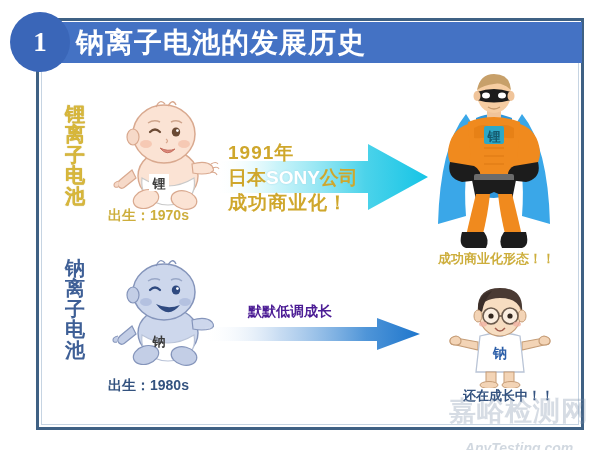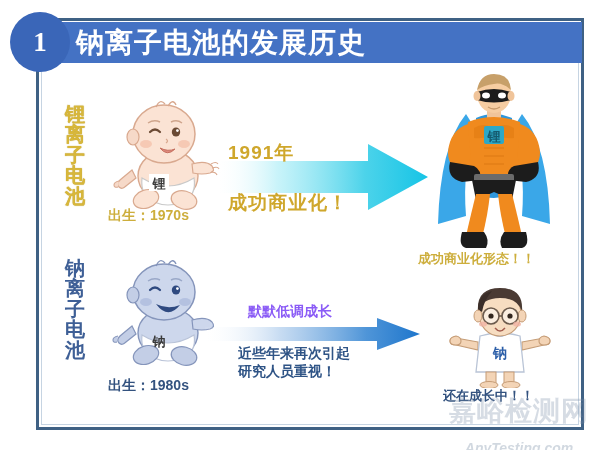--- a/index.html
+++ b/index.html
@@ -117,41 +117,42 @@
   }
   .birth-li { left: 108px; top: 207px; color: #cdae3c; }
   .birth-na { left: 108px; top: 377px; color: #33527f; }
 
   
   .rcaption {
     position: absolute;
     font-size: 13px;
     font-weight: bold;
     white-space: nowrap;
+    margin-left: 20px;
   }
   .rcap-hero { left: 418px; top: 250px; color: #cdae3c; }
   .rcap-boy  { left: 443px; top: 387px; color: #33527f; text-align: center; }
 
   
   .arrow-wrap { position: absolute; }
   .arrow-top { left: 218px; top: 142px; width: 210px; height: 70px; }
   .arrow-bot { left: 205px; top: 318px; width: 215px; height: 32px; }
 
   .arrow-text {
     position: absolute;
     text-align: left;
     white-space: nowrap;
     font-weight: bold;
   }
   .at-line1 { left: 228px; top: 140px; width: 170px; font-size: 19px; color: #cfa72c; letter-spacing: 1px; }
   .at-line2 { left: 228px; top: 165px; width: 180px; font-size: 19px; color: #cfa72c; letter-spacing: 0px; }
   .at-line2 .sony { color: #ffffff; text-shadow: 0 0 2px #9fd8e8; font-family: "Liberation Sans", sans-serif; }
   .at-line3 { left: 228px; top: 190px; width: 175px; font-size: 19px; color: #cfa72c; letter-spacing: 1px; }
 
-  .ab-line1 { left: 248px; top: 303px; width: 150px; font-size: 14px; color: #8b5cf6; }
+  .ab-line1 { left: 248px; top: 303px; width: 150px; font-size: 14px; color: #4c1d95; }
   .ab-line2 { left: 238px; top: 345px; width: 175px; font-size: 14px; color: #2f5486; line-height: 1.25; white-space: normal; }
 
   
   .char { position: absolute; }
   .baby-li  { left: 112px; top: 96px;  width: 108px; height: 124px; }
   .baby-na  { left: 112px; top: 256px; width: 108px; height: 118px; }
   .hero     { left: 432px; top: 74px;  width: 124px; height: 176px; }
   .boy      { left: 444px; top: 286px; width: 112px; height: 102px; }
 
   
@@ -249,20 +250,23 @@
         <stop offset="0%" stop-color="#ffffff" stop-opacity="0.1"></stop>
         <stop offset="28%" stop-color="#b8f0f8" stop-opacity="0.75"></stop>
         <stop offset="70%" stop-color="#4cd3ea"></stop>
         <stop offset="100%" stop-color="#16c4e6"></stop>
       </linearGradient>
     </defs>
     <path d="M0 19 L150 19 L150 2 L210 35 L150 68 L150 51 L0 51 Z" fill="url(#gradCyan)"></path>
   </svg>
 
   <div class="arrow-text at-line1">1991年</div>
+  <div class="arrow-text at-line2">
+    <span>日本</span><span class="sony">SONY</span><span>公司</span>
+  </div>
   <div class="arrow-text at-line3">成功商业化！</div>
 
   <svg class="char hero" viewBox="0 0 124 176">
     <g>
 
       <path d="M34 40 Q8 72 6 150 L34 142 Q30 92 44 56 Z" fill="#3aa7e8"></path>
       <path d="M90 40 Q116 72 118 150 L90 142 Q94 92 80 56 Z" fill="#3aa7e8"></path>
       <path d="M44 44 Q62 36 80 44 L80 120 Q62 128 44 120 Z" fill="#2f97dc"></path>
 
       <rect x="55" y="30" width="14" height="14" fill="#f0c49a"></rect>
@@ -361,24 +365,20 @@
         <stop offset="0%" stop-color="#ffffff" stop-opacity="0.05"></stop>
         <stop offset="35%" stop-color="#b9d3ef" stop-opacity="0.8"></stop>
         <stop offset="75%" stop-color="#4f95d8"></stop>
         <stop offset="100%" stop-color="#1e76cc"></stop>
       </linearGradient>
     </defs>
     <path d="M0 9 L172 9 L172 0 L215 16 L172 32 L172 23 L0 23 Z" fill="url(#gradBlue)"></path>
   </svg>
 
   <div class="arrow-text ab-line1">默默低调成长</div>
-  <div class="arrow-text ab-line2">
-      <div>近些年来再次引起</div>
-      <div>研究人员重视！</div>
-    </div>
 
   <svg class="char boy" viewBox="0 0 112 102">
     <g>
 
       <path d="M34 56 L12 52 Q6 51 6 55 Q6 59 12 59 L34 64 Z" fill="#f3d4b6" stroke="#c59c76" stroke-width="1.1"></path>
       <path d="M78 56 L100 52 Q106 51 106 55 Q106 59 100 59 L78 64 Z" fill="#f3d4b6" stroke="#c59c76" stroke-width="1.1"></path>
       <path d="M12 50 q-6 1 -6 5 q0 4 6 4 q5 0 5 -4 q0 -4 -5 -5 Z" fill="#f3d4b6" stroke="#c59c76" stroke-width="1.1"></path>
       <path d="M100 50 q6 1 6 5 q0 4 -6 4 q-5 0 -5 -4 q0 -4 5 -5 Z" fill="#f3d4b6" stroke="#c59c76" stroke-width="1.1"></path>
 
       <path d="M36 50 Q56 44 76 50 L80 86 L32 86 Z" fill="#ffffff" stroke="#b9c4d6" stroke-width="1.3"></path>

